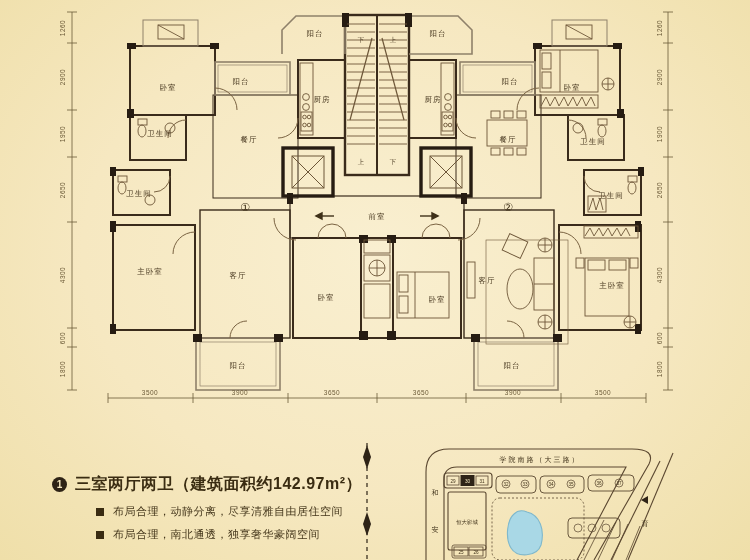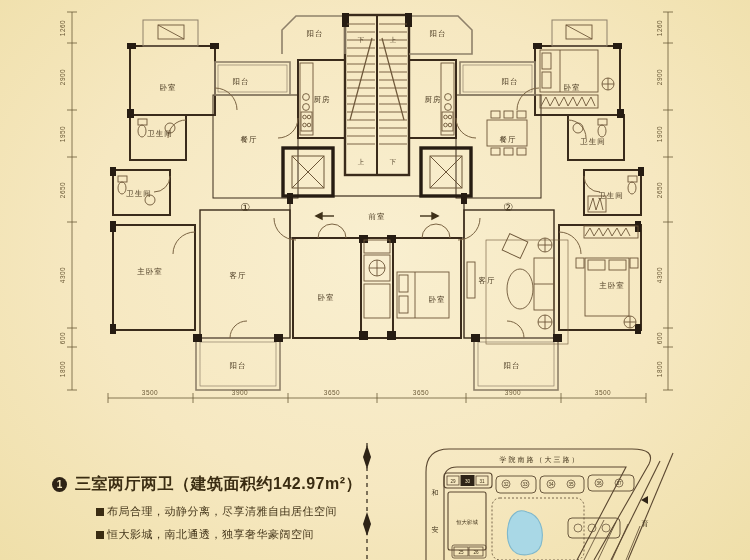--- a/index.html
+++ b/index.html
@@ -23,21 +23,21 @@
   .map-cinema{font-size:5.4px;fill:#3f3119;}
   .footer{position:absolute;left:52px;top:474px;width:300px;color:#3a2c12;}
   .footer-title-row{display:flex;align-items:center;gap:8px;}
   .circle-badge{
     width:15px;height:15px;border-radius:50%;background:#2e2316;color:#f6e8c1;
     font-size:10px;font-weight:bold;display:flex;align-items:center;justify-content:center;
     flex:0 0 auto;
   }
   .footer-title{font-size:16px;font-weight:bold;letter-spacing:.5px;white-space:nowrap;text-align:center;}
   .footer-bullets{margin-top:9px;}
-  .bullet-row{display:flex;align-items:center;gap:3px;margin:0 0 8px 44px;}
+  .bullet-row{display:flex;align-items:center;gap:9px;margin:0 0 8px 44px;}
   .bullet-sq{width:8px;height:8px;background:#3a2c12;flex:0 0 auto;}
   .bullet-text{font-size:11px;letter-spacing:.5px;white-space:nowrap;color:#44361b;}
 </style>
 </head>
 <body>
 
 <div class="stage">
 <svg width="750" height="560" viewBox="0 0 750 560">
 
   <g fill="none" stroke="#3a2b1b" stroke-width="2">
@@ -434,17 +434,17 @@
     <div class="circle-badge">1</div>
     <div class="footer-title">三室两厅两卫（建筑面积约142.97m²）</div>
   </div>
   <div class="footer-bullets">
     <div class="bullet-row">
       <span class="bullet-sq"></span>
       <span class="bullet-text">布局合理，动静分离，尽享清雅自由居住空间</span>
     </div>
     <div class="bullet-row">
       <span class="bullet-sq"></span>
-      <span class="bullet-text">恒大影城，南北通透，独享奢华豪阔空间</span>
+      <span class="bullet-text">布局合理，南北通透，独享奢华豪阔空间</span>
     </div>
   </div>
 </div>
 </div>
 
 </body></html>

